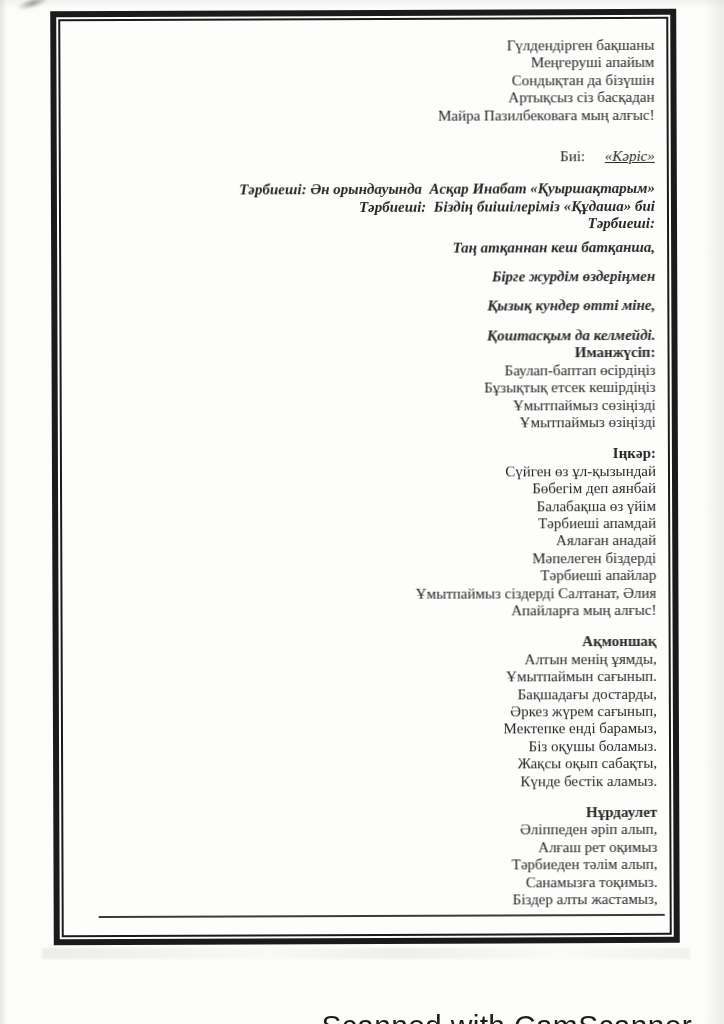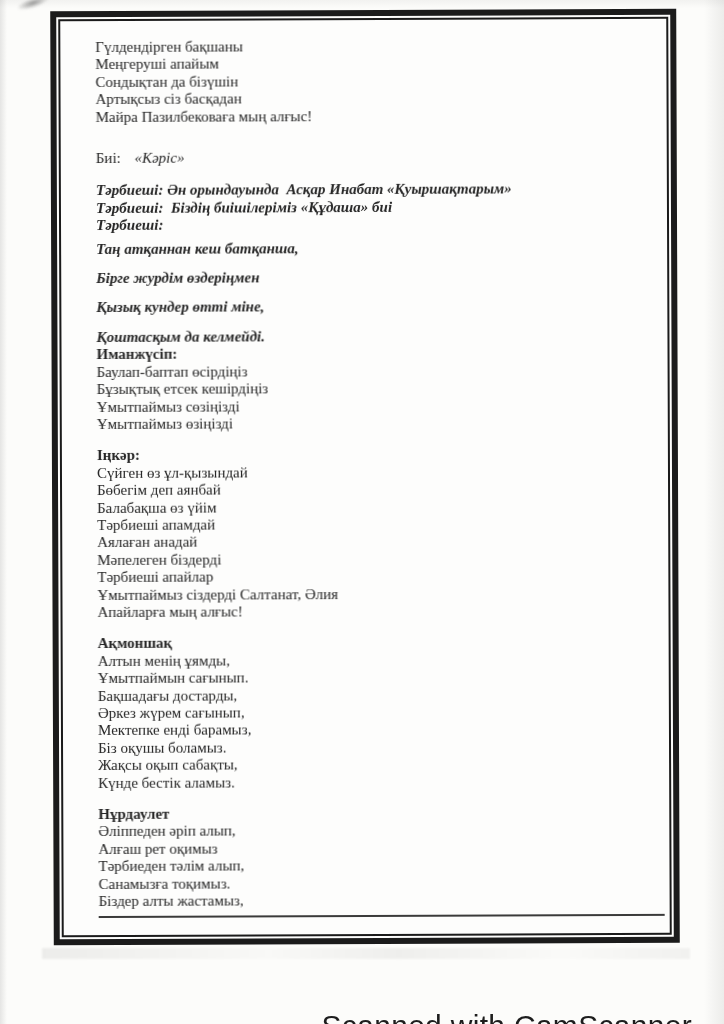--- a/index.html
+++ b/index.html
@@ -10,20 +10,21 @@
     width: 724px;
     height: 1024px;
     overflow: hidden;
     background:
       linear-gradient(90deg, rgba(110,110,110,.16), rgba(255,255,255,0) 7px),
       linear-gradient(270deg, rgba(130,130,130,.13), rgba(255,255,255,0) 20px),
       linear-gradient(180deg, rgba(150,150,150,.10), rgba(255,255,255,0) 8px),
       #fcfcfa;
     font-family: "Liberation Serif", serif;
     color: var(--ink, #262626);
+    text-align: right;
   }
 
   
   .artifact-top-left {
     position: absolute; left: 16px; top: -2px; width: 34px; height: 10px;
     background: radial-gradient(ellipse at center, rgba(70,70,70,.55), rgba(70,70,70,0) 70%);
     transform: rotate(-18deg);
     filter: blur(1px);
   }
 
@@ -48,21 +49,21 @@
     line-height: 17.4px;
     filter: blur(0.3px);
   }
 
   .line { white-space: pre-wrap; }
 
   .block-opening { margin-bottom: 24px; }
 
   .dance-line { margin-bottom: 15px; }
   .dance-line .lbl { font-weight: normal; }
-  .dance-line .val { font-style: italic; margin-left: 10px; }
+  .dance-line .val { font-style: italic; margin-left: 16px; text-decoration: underline; }
 
   .block-teacher { font-weight: bold; font-style: italic; margin-bottom: 6px; }
 
   .block-song { font-weight: bold; font-style: italic; }
   .block-song .line { margin-bottom: 12px; }
   .block-song .line:last-child { margin-bottom: 0; }
 
   .stanza-name { font-weight: bold; font-size: 15px; line-height: 17.4px; }
   .stanza.gap { margin-top: 14px; }
 

